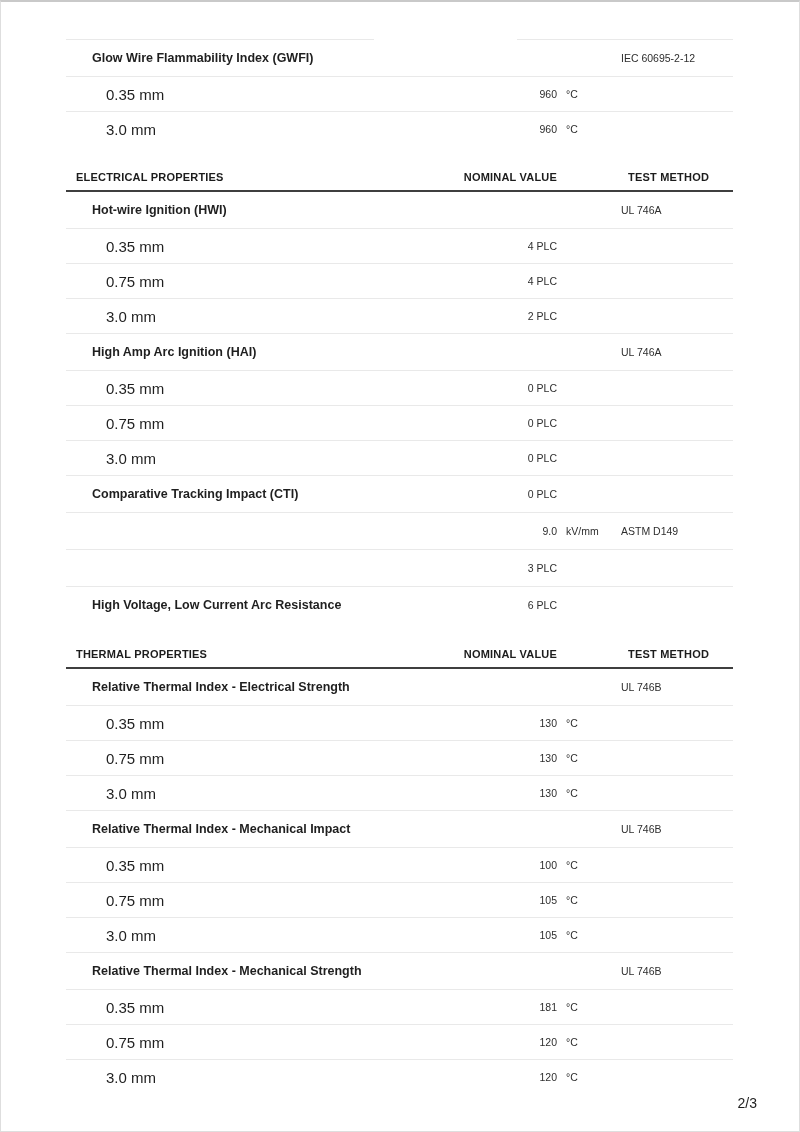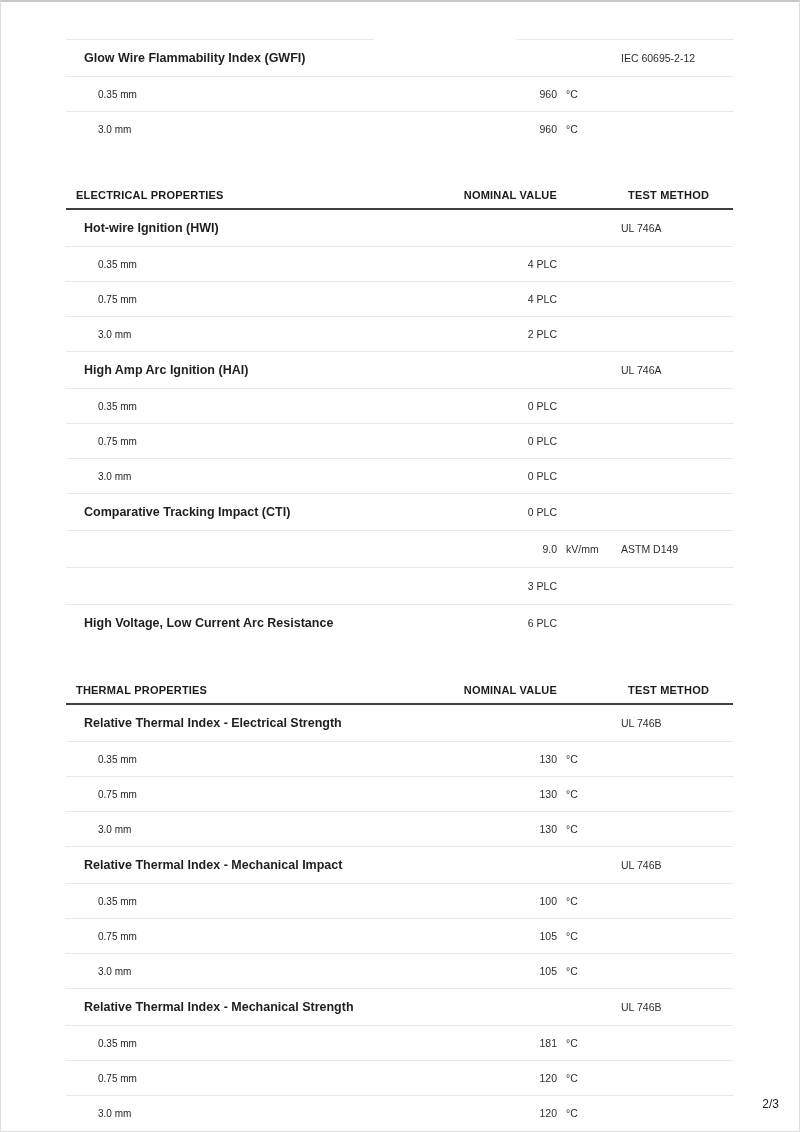--- a/index.html
+++ b/index.html
@@ -8,44 +8,44 @@
        -webkit-font-smoothing:antialiased;}
   .page{position:absolute;inset:0;box-sizing:border-box;background:#fff;
         border:1px solid #dedede;border-top:2px solid #c9c9c9;}
   .content{padding:37px 66px 0 65px;}
   
   .continued-line{display:flex;justify-content:space-between;height:1px;}
   .continued-line .seg{height:1px;background:#e9e9e9;}
   .continued-line .seg.left{width:308px;}
   .continued-line .seg.right{width:216px;}
 
-  .tbl{margin-top:36px;}
+  .tbl{margin-top:18px;}
   .tbl.continued{margin-top:0;}
 
   .thead{position:relative;height:26px;border-bottom:2px solid #3f3f3f;}
   .th{position:absolute;top:0;height:100%;display:flex;align-items:center;
       font-size:11px;font-weight:700;color:#1c1c1c;letter-spacing:.2px;white-space:nowrap;}
   .th.title{left:10px;}
   .th.nominal{right:176px;justify-content:flex-end;}
   .th.method{left:562px;}
 
   .row{position:relative;border-bottom:1px solid #e9e9e9;}
   .rows .row:last-child{border-bottom:none;}
   .row.prop{height:36px;}
   .row.sub{height:34px;}
   .cell{position:absolute;top:0;height:100%;display:flex;align-items:center;
         white-space:nowrap;color:#2e2e2e;font-size:10.5px;}
-  .cell.label{left:0;color:#1f1f1f;}
+  .cell.label{left:8px;color:#1f1f1f;}
   .row.prop .cell.label{padding-left:18px;font-size:12.5px;font-weight:600;}
-  .row.sub  .cell.label{padding-left:32px;font-size:10px;font-weight:400;text-align:center;}
+  .row.sub  .cell.label{padding-left:32px;font-size:15px;font-weight:400;text-align:center;}
   .cell.value{right:176px;justify-content:flex-end;text-align:right;}
   .cell.unit{left:500px;width:55px;}
   .cell.method{left:555px;width:114px;}
 
-  .footer{position:absolute;right:20px;bottom:20px;font-size:12px;color:#1f1f1f;}
+  .footer{position:absolute;right:42px;bottom:20px;font-size:14px;color:#1f1f1f;}
 </style>
 </head>
 <body>
 
 <div class="page">
   <div class="content">
     <div class="continued-line">
       <span class="seg left"></span>
       <span class="seg right"></span>
     </div>

